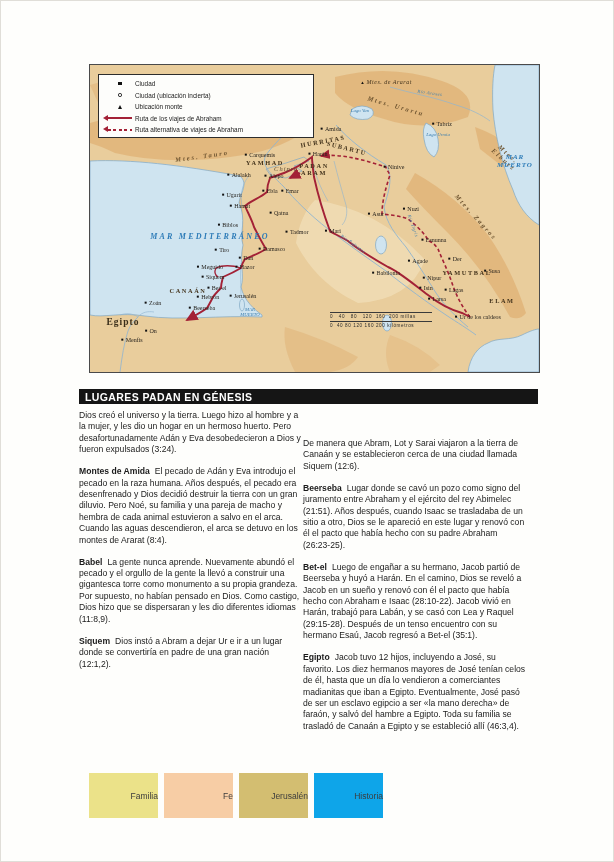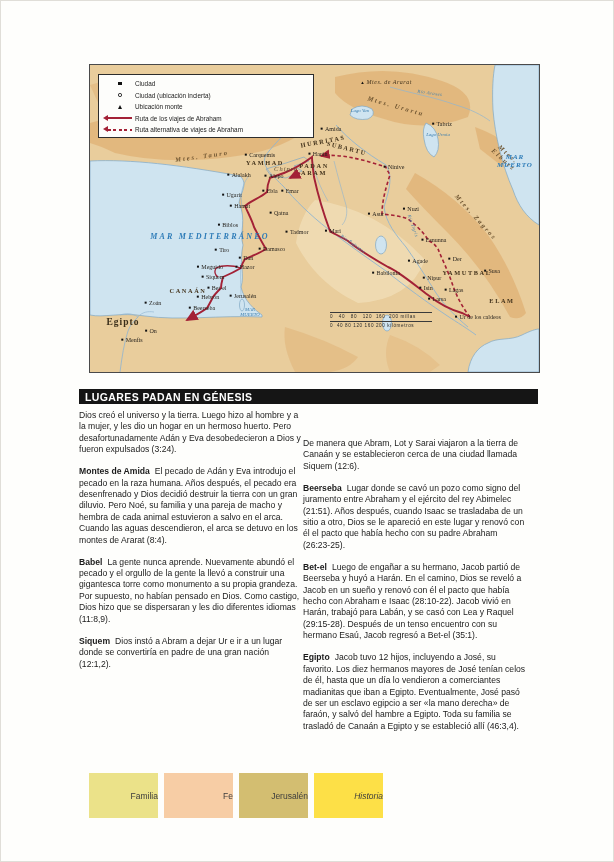--- a/index.html
+++ b/index.html
@@ -252,18 +252,18 @@
   <div class="tabs" id="tabs">
       <div class="tab" style="background: rgb(235, 226, 137);">
         <span>Familia</span>
       </div>
       <div class="tab" style="background: rgb(247, 205, 165);">
         <span>Fe</span>
       </div>
       <div class="tab" style="background: rgb(211, 190, 113);">
         <span>Jerusalén</span>
       </div>
-      <div class="tab" style="background: #fde047; font-style: italic;">
+      <div class="tab" style="background: #0ea5e9;">
         <span>Historia</span>
       </div>
     </div>
 
 </div>
 
 </body></html>

